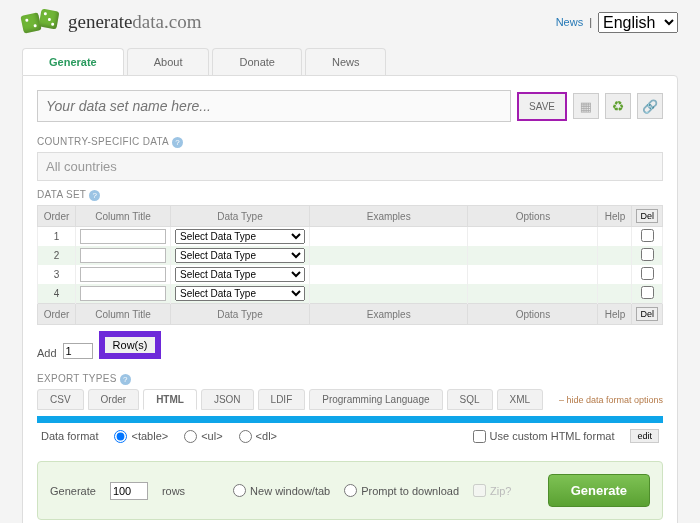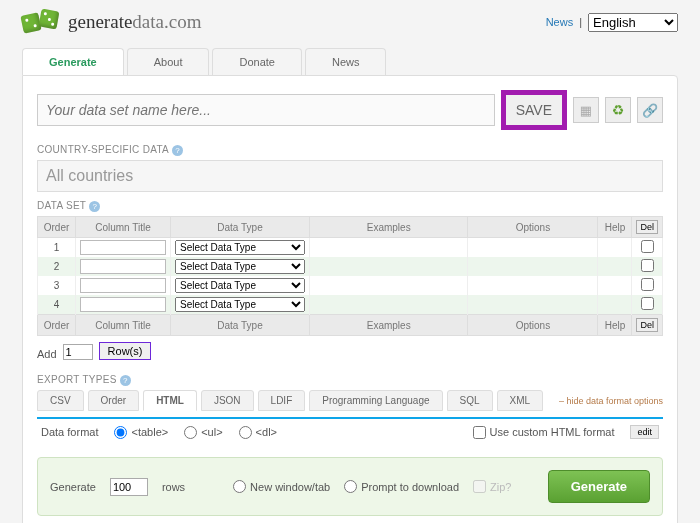--- a/index.html
+++ b/index.html
@@ -8,50 +8,50 @@
 .hdr{display:flex;align-items:center;justify-content:space-between;padding:8px 22px 2px}
 .logo-wrap{display:flex;align-items:center;gap:6px}
 .logo-dice{width:40px;height:28px;position:relative}
 .die{position:absolute;width:18px;height:18px;background:#6fb536;border-radius:3px;box-shadow:inset -2px -2px 4px rgba(0,0,0,.25)}
 .die.l{left:0;top:6px;transform:rotate(-12deg)}
 .die.r{left:18px;top:2px;transform:rotate(10deg)}
 .dot{position:absolute;width:3px;height:3px;background:#fff;border-radius:50%}
 .brand{font-size:19px;color:#777;font-family:Georgia,serif}
 .brand b{color:#333;font-weight:normal}
 .hdr-r{display:flex;align-items:center;gap:6px;font-size:11px}
-.hdr-r select{font-size:13px;width:90px}
+.hdr-r select{font-size:16px;width:80px}
 .nav{display:flex;padding:0 22px;margin-top:10px}
 .navtab{padding:7px 26px;font-size:11px;color:#666;background:#f4f4f4;border:1px solid #ddd;border-bottom:none;border-radius:4px 4px 0 0;margin-right:3px;cursor:pointer}
 .navtab.act{background:#fff;color:#2a9a5e;font-weight:bold}
 .main{background:#fff;margin:0 22px 12px;border:1px solid #ddd;border-radius:0 4px 4px 4px;padding:14px}
 .dsname{display:flex;gap:6px;align-items:center;margin-bottom:14px}
 .dsname input[type=text]{flex:1;padding:7px 8px;font-size:14px;font-style:italic;color:#999;border:1px solid #ccc;background:#fafafa}
-.btn{padding:7px 10px;background:#f0f0f0;border:5px solid #a21caf;font-size:14px;color:#666;cursor:pointer}
+.btn{padding:7px 10px;background:#f0f0f0;border:2px solid #a21caf;font-size:10px;color:#666;cursor:pointer}
 .ico-box{width:26px;height:26px;background:#eee;border:1px solid #ccc;display:flex;align-items:center;justify-content:center;cursor:pointer}
 .ico-recycle{color:#5fa030;font-size:14px}
 .ico-grid,.ico-link{color:#aaa;font-size:13px}
 .sect{font-size:10px;color:#888;margin:8px 0 4px;letter-spacing:.3px}
 .help-ico{display:inline-block;width:11px;height:11px;border-radius:50%;background:#9cc4e4;color:#fff;font-size:8px;text-align:center;line-height:11px;margin-left:3px;cursor:pointer}
-.countries{width:100%;padding:6px 8px;background:#f6f6f6;border:1px solid #ddd;color:#999;font-size:16px}
+.countries{width:100%;padding:6px 8px;background:#f6f6f6;border:1px solid #ddd;color:#999;font-size:13px}
 table.grd{width:100%;border-collapse:collapse;font-size:10px}
 table.grd th{background:#eaeaea;color:#777;font-weight:normal;padding:3px 4px;border:1px solid #ddd;text-align:center}
 table.grd td{padding:2px 4px;border-left:1px solid #eee;border-right:1px solid #eee;text-align:center}
 table.grd tr.even{background:#edf6ed}
 table.grd tr.odd{background:#fff}
 table.grd input[type=text]{width:86px;font-size:10px;border:1px solid #bbb;padding:1px}
 table.grd select{width:130px;font-size:10px}
 .delbtn{font-size:9px;padding:1px 3px;border:1px solid #aaa;background:#eee;cursor:pointer}
 .addrow{margin:6px 0 14px;display:flex;align-items:flex-end;gap:6px;font-size:11px}
 .addrow input{width:30px;font-size:11px;border:1px solid #aaa;padding:1px 2px}
-.addrow button{font-size:11px;padding:2px 8px;border:1px solid #6d28d9;background:#f0f0f0;cursor:pointer}
+.addrow button{font-size:11px;padding:2px 8px;border:6px solid #6d28d9;background:#f0f0f0;cursor:pointer}
 .extabs{display:flex;gap:4px;margin-bottom:6px;align-items:center}
 .extab{padding:4px 12px;background:#f2f2f2;border:1px solid #ddd;border-radius:3px 3px 0 0;font-size:10px;color:#666;cursor:pointer}
 .extab.act{background:#fff;border-bottom-color:#fff;font-weight:bold}
 .hidelink{margin-left:auto;font-size:9px;color:#b57b4a}
-.exopts{display:flex;align-items:center;gap:16px;font-size:11px;padding:6px 4px;border-top:2px solid #0ea5e9}
+.exopts{display:flex;align-items:center;gap:16px;font-size:11px;padding:6px 4px;border-top:7px solid #0ea5e9}
 .exopts label{display:flex;align-items:center;gap:4px}
 .editbtn{font-size:9px;padding:1px 6px;background:#eee;border:1px solid #ccc;cursor:pointer}
 .genbar{background:#eef7e8;border:1px solid #cfe3c2;border-radius:4px;padding:12px;margin-top:12px;display:flex;align-items:center;gap:14px;font-size:11px}
 .genbar input[type=text]{width:38px;font-size:11px;border:1px solid #aaa;padding:2px}
 .genbar label{display:flex;align-items:center;gap:4px}
 .zip{color:#bbb}
 .genbtn{margin-left:auto;background:linear-gradient(#7ec254,#5aa132);color:#fff;border:1px solid #4e8d2b;padding:8px 22px;font-size:13px;font-weight:bold;border-radius:4px;cursor:pointer}
 </style>
 </head>
 <body>

